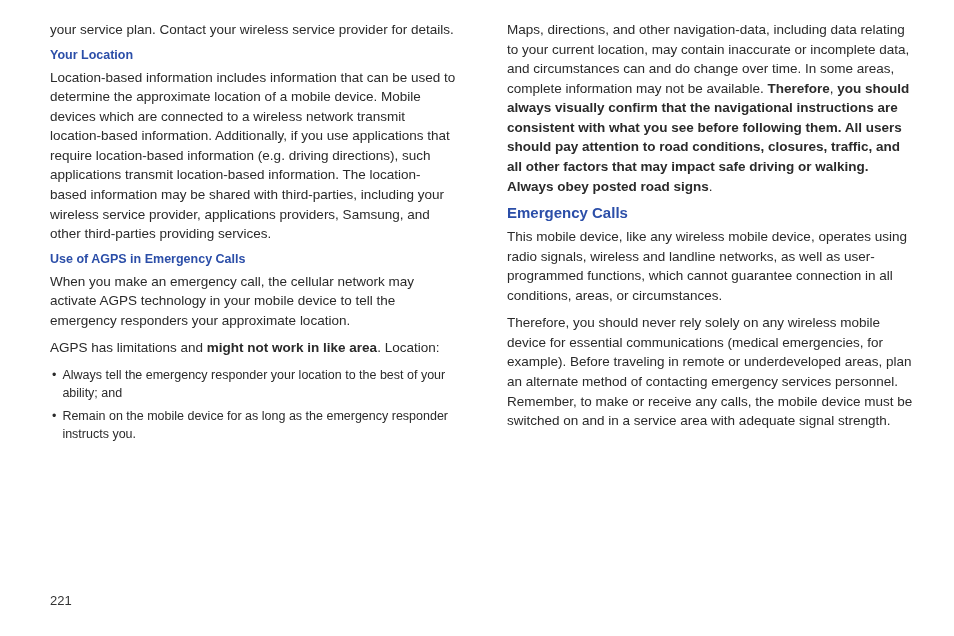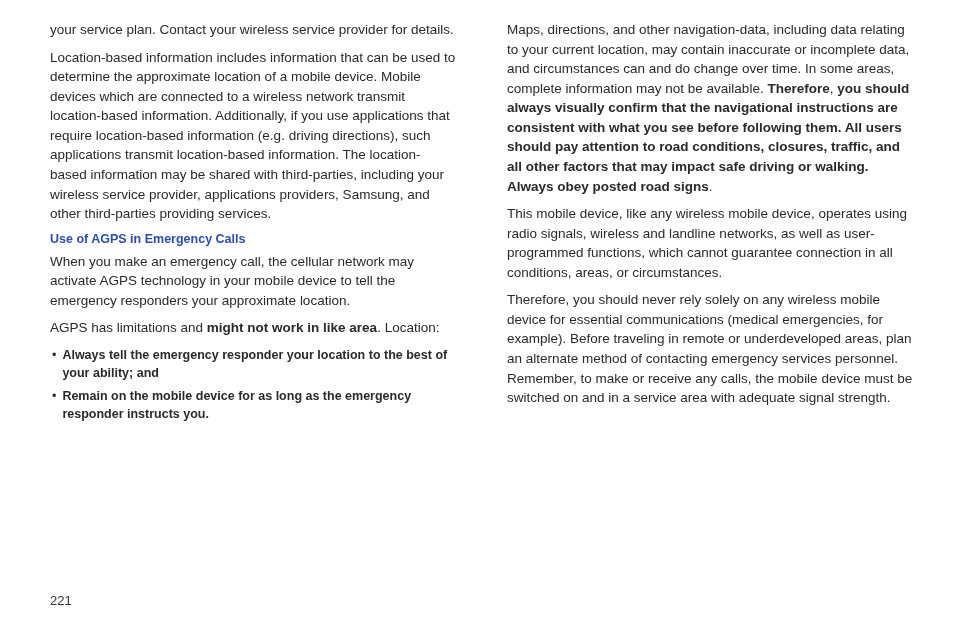--- a/index.html
+++ b/index.html
@@ -59,38 +59,38 @@
       margin-bottom: 5px;
       color: #2a2a2a;
       display: flex;
     }
     .bullet-marker {
       margin-right: 6px;
       flex-shrink: 0;
     }
     .bullet-text {
       flex: 1;
-      font-weight: bold;
     }
     .page-number {
       position: absolute;
       bottom: 28px;
       left: 50px;
       font-size: 13px;
       color: #333;
     }
   </style>
 </head>
 <body>
 
 <div class="page-container">
 
   <div class="column">
     <p class="body-text">your service plan. Contact your wireless service provider for details.</p>
 
+    <h3 class="heading-blue-small">Your Location</h3>
     <p class="body-text">Location-based information includes information that can be used to determine the approximate location of a mobile device. Mobile devices which are connected to a wireless network transmit location-based information. Additionally, if you use applications that require location-based information (e.g. driving directions), such applications transmit location-based information. The location-based information may be shared with third-parties, including your wireless service provider, applications providers, Samsung, and other third-parties providing services.</p>
 
     <h3 class="heading-blue-small">Use of AGPS in Emergency Calls</h3>
     <p class="body-text">When you make an emergency call, the cellular network may activate AGPS technology in your mobile device to tell the emergency responders your approximate location.</p>
 
     <p class="body-text">
       <span>AGPS has limitations and </span><span class="bold-inline">might not work in like area</span><span>. Location:</span>
     </p>
 
     <div class="bullet-list">
@@ -103,19 +103,20 @@
         <span class="bullet-text">Remain on the mobile device for as long as the emergency responder instructs you.</span>
       </div>
     </div>
   </div>
 
   <div class="column">
     <p class="body-text">
       <span>Maps, directions, and other navigation-data, including data relating to your current location, may contain inaccurate or incomplete data, and circumstances can and do change over time. In some areas, complete information may not be available. </span><span class="bold-inline">Therefore</span><span>, </span><span class="bold-inline">you should always visually confirm that the navigational instructions are consistent with what you see before following them. All users should pay attention to road conditions, closures, traffic, and all other factors that may impact safe driving or walking. Always obey posted road signs</span><span>.</span>
     </p>
 
+    <h2 class="heading-blue-large">Emergency Calls</h2>
     <p class="body-text">This mobile device, like any wireless mobile device, operates using radio signals, wireless and landline networks, as well as user-programmed functions, which cannot guarantee connection in all conditions, areas, or circumstances.</p>
     <p class="body-text">Therefore, you should never rely solely on any wireless mobile device for essential communications (medical emergencies, for example). Before traveling in remote or underdeveloped areas, plan an alternate method of contacting emergency services personnel. Remember, to make or receive any calls, the mobile device must be switched on and in a service area with adequate signal strength.</p>
   </div>
 
 </div>
 
 <div class="page-number">221</div>
 
 </body></html>

